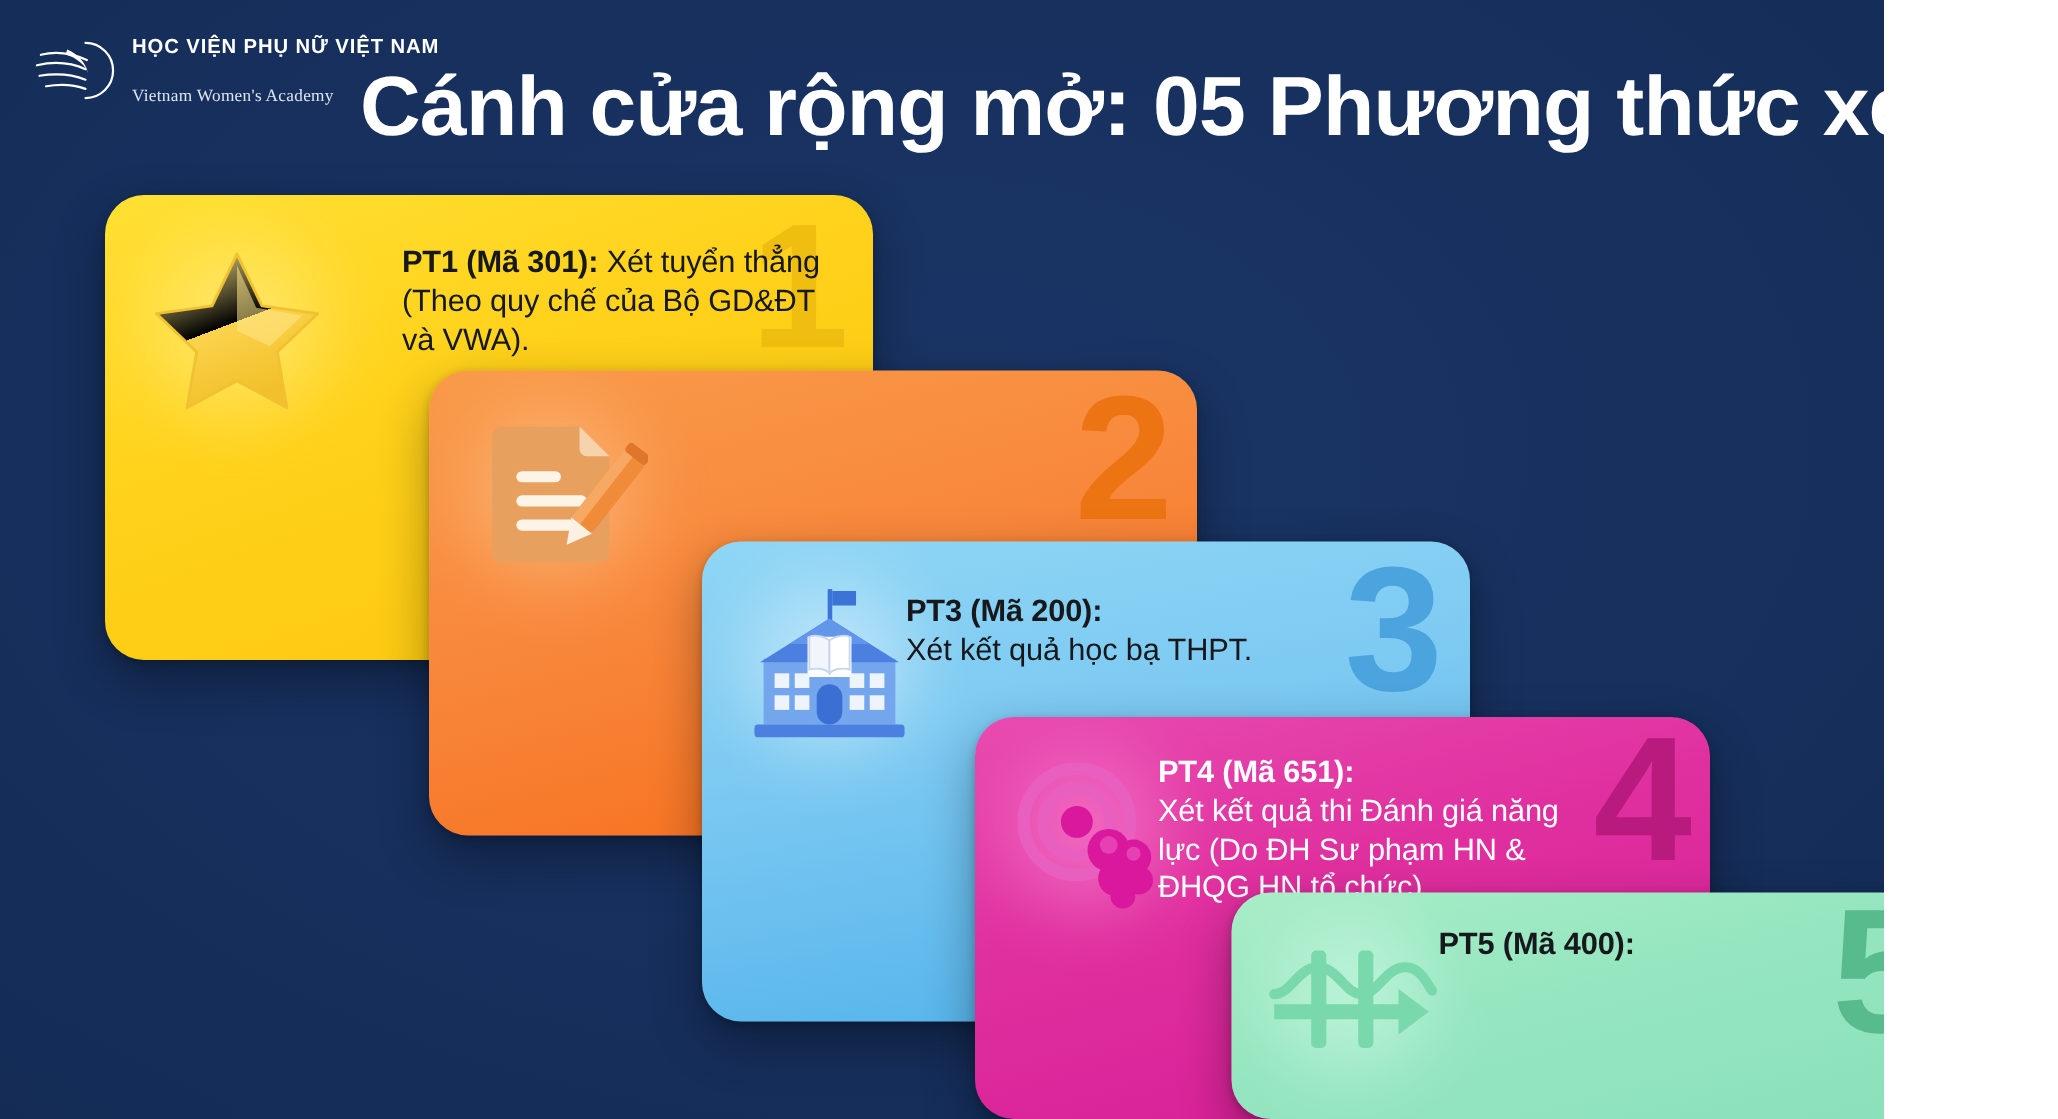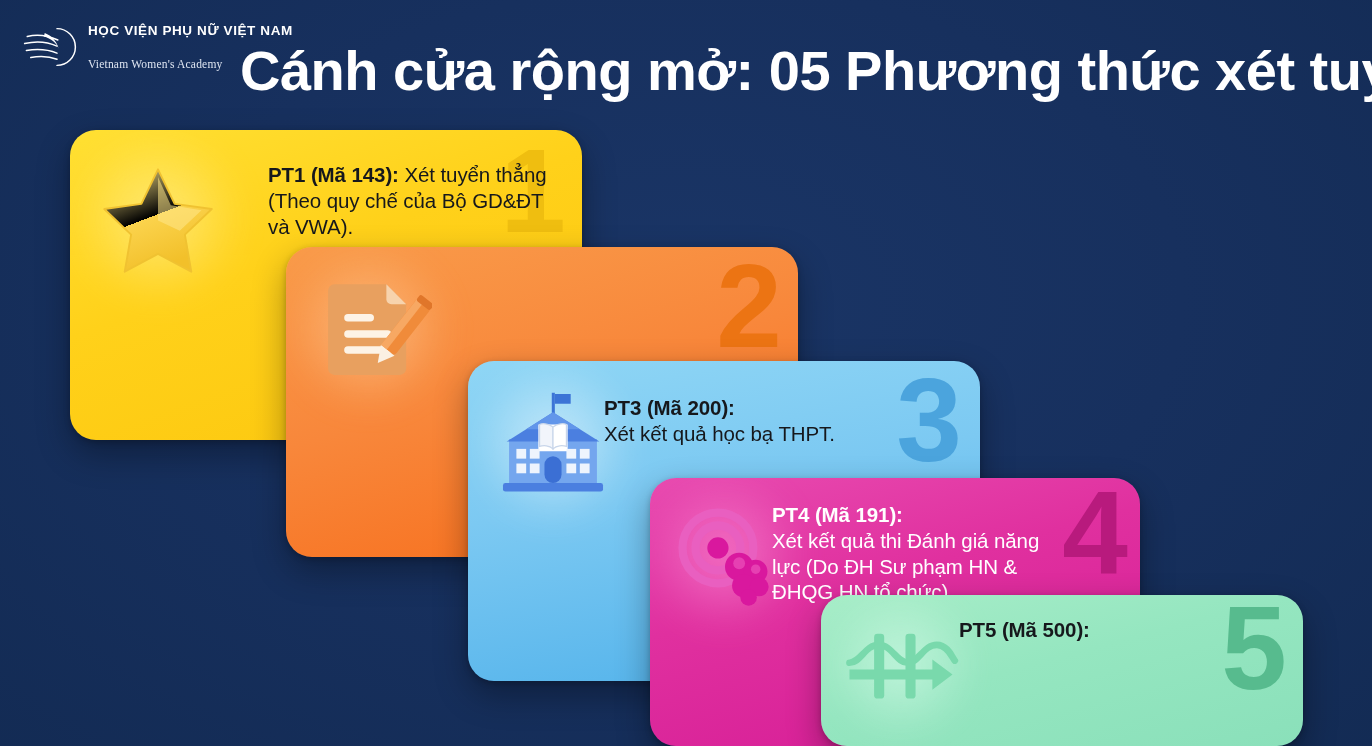--- a/index.html
+++ b/index.html
@@ -3,21 +3,21 @@
 <meta charset="utf-8">
 <style>
   * { box-sizing: border-box; margin: 0; padding: 0; }
   html, body {
     width: 1372px; height: 746px;
     overflow: hidden;
     font-family: "Liberation Sans", sans-serif;
   }
   #stage {
     position: relative;
-    width: 1372px; height: 746px;
+    width: 1256px; height: 746px;
     background: radial-gradient(ellipse 1100px 700px at 50% 40%, #1a3566 0%, #17305e 45%, #122a52 100%);
     overflow: hidden;
   }
 
   
   .header { position: absolute; left: 0; top: 0; width: 1372px; height: 120px; }
 
   .logo-block {
     position: absolute; left: 22px; top: 24px;
     display: flex; align-items: center; gap: 10px;
@@ -171,21 +171,21 @@
               <stop offset="55%" stop-color="#fbd council"></stop>
               <stop offset="55%" stop-color="#fbd34d"></stop>
               <stop offset="100%" stop-color="#f2c02a"></stop>
             </linearGradient>
           </defs>
           <path d="M50 12 L63 39 L92 43 L71 63 L76 92 L50 78 L24 92 L29 63 L8 43 L37 39 Z" fill="url(#g-star)" stroke="#f0c231" stroke-width="1.5" stroke-linejoin="round"></path>
           <path d="M50 18 L60 40 L84 44 L67 60 L50 52 Z" fill="#ffe88a" opacity="0.55"></path>
         </svg>
       </div>
       <div class="card-text">
-        <b>PT1 (Mã 143):</b><span> Xét tuyển thẳng (Theo quy chế của Bộ GD&amp;ĐT và VWA).</span>
+        <b>PT1 (Mã 301):</b><span> Xét tuyển thẳng (Theo quy chế của Bộ GD&amp;ĐT và VWA).</span>
       </div>
     </div>
   </div>
 
   <div class="card" id="card2">
     <div class="card-inner">
       <div class="big-num">2</div>
       <div class="icon-wrap">
         <div class="glow" style="background:radial-gradient(circle,#ffd9ad 0%,rgba(255,217,173,0) 70%)"></div>
         <svg viewBox="0 0 100 100" class="icon-svg">
@@ -259,38 +259,38 @@
             <circle cx="79" cy="77" r="8"></circle>
             <circle cx="70" cy="86" r="7"></circle>
           </g>
           <g fill="#ef5cc0" opacity="0.6">
             <circle cx="62" cy="57" r="5"></circle>
             <circle cx="76" cy="62" r="4"></circle>
           </g>
         </svg>
       </div>
       <div class="card-text light">
-        <b>PT4 (Mã 191):</b><br><span>Xét kết quả thi Đánh giá năng lực (Do ĐH Sư phạm HN &amp; ĐHQG HN tổ chức).</span>
+        <b>PT4 (Mã 651):</b><br><span>Xét kết quả thi Đánh giá năng lực (Do ĐH Sư phạm HN &amp; ĐHQG HN tổ chức).</span>
       </div>
     </div>
   </div>
 
   <div class="card" id="card5">
     <div class="card-inner">
       <div class="big-num">5</div>
       <div class="icon-wrap">
         <div class="glow" style="background:radial-gradient(circle,#e3fff1 0%,rgba(227,255,241,0) 70%)"></div>
         <svg viewBox="0 0 100 100" class="icon-svg">
           <g fill="none" stroke="#79d9ac" stroke-width="6" stroke-linecap="round">
             <path d="M4 48 C14 48 18 32 30 32 C42 32 46 48 56 48 C66 48 70 32 82 32 C92 32 96 44 98 46"></path>
           </g>
           <rect x="26" y="22" width="9" height="58" rx="3" fill="#79d9ac"></rect>
           <rect x="54" y="22" width="9" height="58" rx="3" fill="#79d9ac"></rect>
           <path d="M4 54 h74 v-9 l18 13.5 -18 13.5 v-9 h-74 z" fill="#79d9ac"></path>
         </svg>
       </div>
       <div class="card-text">
-        <b>PT5 (Mã 500):</b><br>
+        <b>PT5 (Mã 400):</b><br>
       </div>
     </div>
   </div>
 
 </div>
 
 </body></html>

